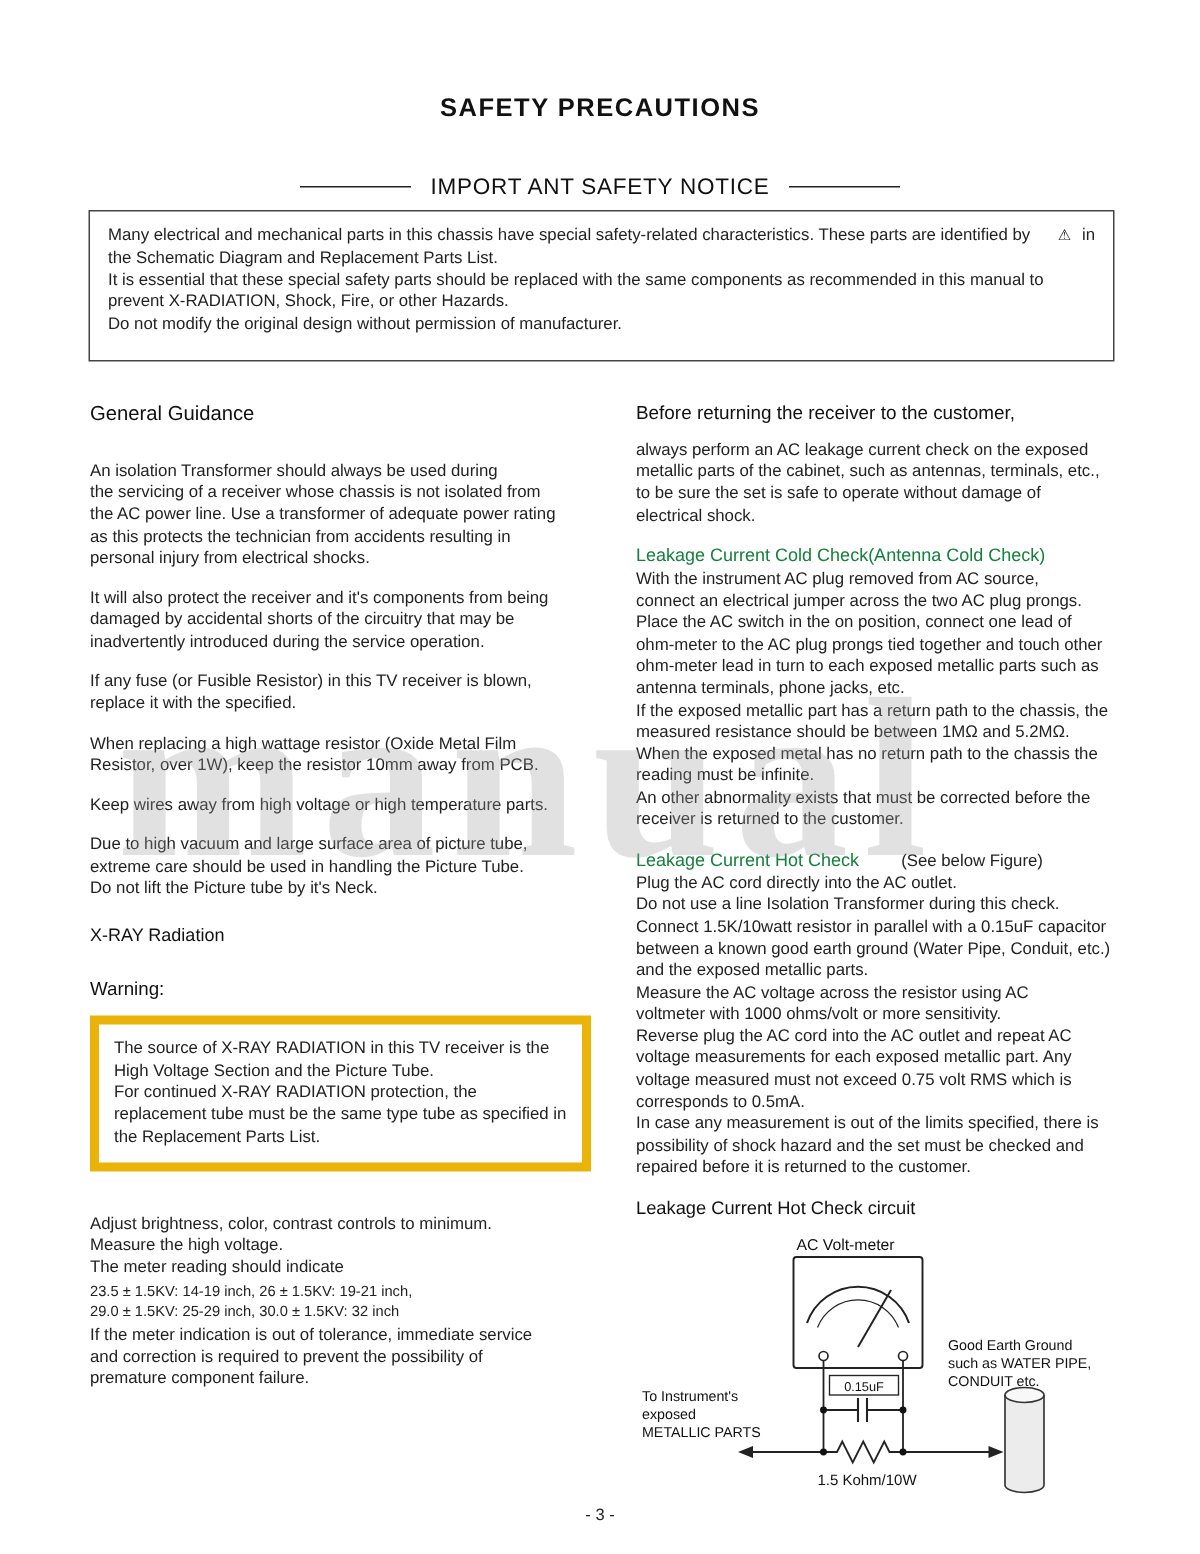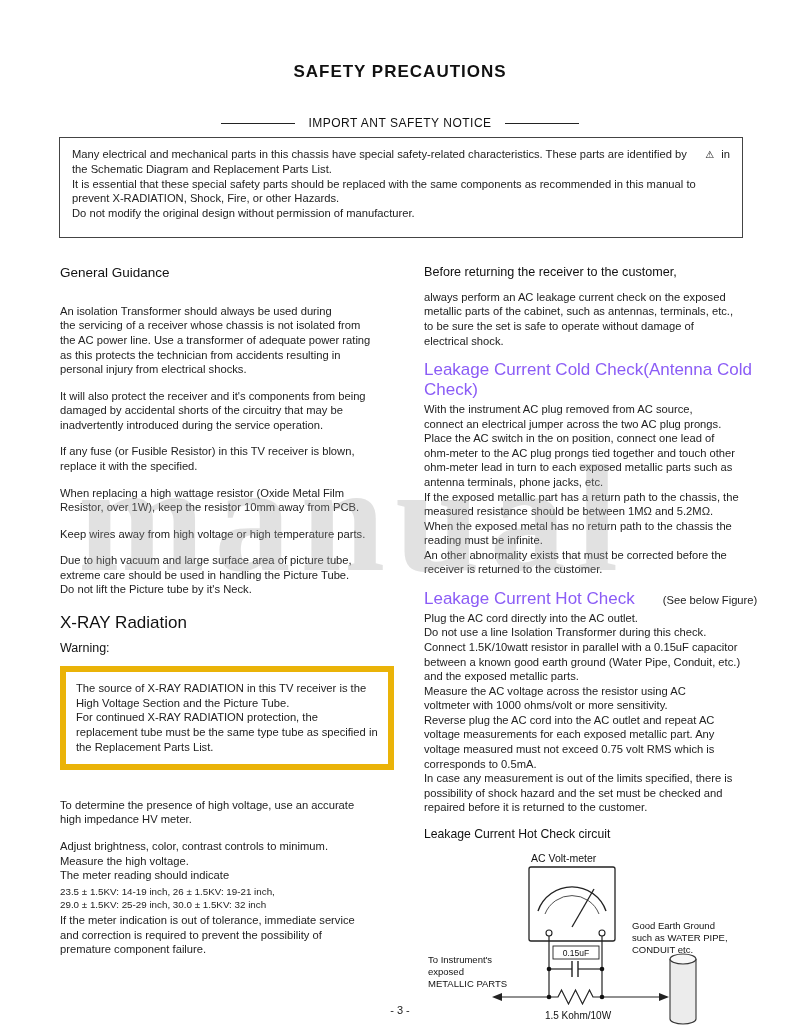--- a/index.html
+++ b/index.html
@@ -16,51 +16,51 @@
     text-align:center;
     padding-top:62px;
     font-size:17px;
     font-weight:bold;
     letter-spacing:1px;
     color:#111;
   }
   .notice-heading {
     display:flex; align-items:center; justify-content:center;
     margin-top:34px; gap:13px;
-    font-size:12px; letter-spacing:0.5px; color:#111;
+    font-size:15px; letter-spacing:0.5px; color:#111;
   }
   .rule { height:1px; background:#222; width:74px; }
   .notice-box {
     border:1px solid #444;
     margin:7px 57px 0 59px;
     padding:9px 12px 16px 12px;
     font-size:11.2px; line-height:1.32; color:#222;
   }
   .notice-line1 { display:flex; justify-content:space-between; align-items:flex-end; }
   .notice-line1 .suffix { white-space:nowrap; padding-left:8px; }
   .warn-glyph { font-size:10px; margin-right:4px; }
   .pre { white-space:pre-line; }
   .columns { display:flex; margin:0 55px 0 60px; padding-top:27px; }
   .col-left { width:352px; flex:none; }
   .col-right { flex:1; padding-left:12px; }
   .col-left p, .col-right p { font-size:11.2px; line-height:1.3; margin-bottom:12px; color:#222; }
   .gg-heading { font-size:13.5px; font-weight:normal; color:#111; margin-bottom:24px; }
-  .xray-heading { font-size:17px; font-weight:normal; color:#111; margin-top:16px; margin-bottom:8px; }
+  .xray-heading { font-size:12px; font-weight:normal; color:#111; margin-top:16px; margin-bottom:22px; }
   .warning-label { font-size:12.5px; margin-bottom:11px; color:#111; }
   .xray-box {
     border:6px solid #eab308;
     width:334px;
     padding:9px 10px;
     font-size:11.2px; line-height:1.32;
     margin-bottom:28px; color:#222;
   }
   .meter-values { font-size:9.8px !important; line-height:1.35 !important; margin-bottom:2px !important; }
   .tight { margin-bottom:2px !important; }
   .rh1 { font-size:12.6px; font-weight:normal; color:#111; margin-bottom:11px; }
-  .rh { font-size:17px; font-weight:normal; color:#8b5cf6; margin-bottom:2px; }
+  .rh { font-size:12px; font-weight:normal; color:#15803d; margin-bottom:2px; }
   .hotcheck-row { display:flex; align-items:baseline; gap:28px; }
   .hotcheck-row .note { font-size:11.2px; color:#222; }
   .circuit-heading { font-size:12.2px; font-weight:normal; color:#111; margin-top:4px; margin-bottom:10px; }
   .diagram-wrap { margin-left:2px; }
   svg text { font-family:"Liberation Sans", sans-serif; fill:#111; }
   .svg-label { font-size:9.5px; }
   .svg-meter-label { font-size:10.5px; }
   .svg-cap-label { font-size:8.5px; }
   .svg-res-label { font-size:10px; }
   .page-number {
@@ -129,22 +129,20 @@
       <p class="pre">Due to high vacuum and large surface area of picture tube,
 extreme care should be used in handling the Picture Tube.
 Do not lift the Picture tube by it's Neck.</p>
       <h2 class="xray-heading">X-RAY Radiation</h2>
       <div class="warning-label">Warning:</div>
       <div class="xray-box pre">The source of X-RAY RADIATION in this TV receiver is the
 High Voltage Section and the Picture Tube.
 For continued X-RAY RADIATION protection, the
 replacement tube must be the same type tube as specified in
 the Replacement Parts List.</div>
-      <p class="pre">To determine the presence of high voltage, use an accurate
-high impedance HV meter.</p>
       <p class="pre tight">Adjust brightness, color, contrast controls to minimum.
 Measure the high voltage.
 The meter reading should indicate</p>
       <p class="pre meter-values">23.5 ± 1.5KV: 14-19 inch, 26 ± 1.5KV: 19-21 inch,
 29.0 ± 1.5KV: 25-29 inch, 30.0 ± 1.5KV: 32 inch</p>
       <p class="pre">If the meter indication is out of tolerance, immediate service
 and correction is required to prevent the possibility of
 premature component failure.</p>
     </div>
 

